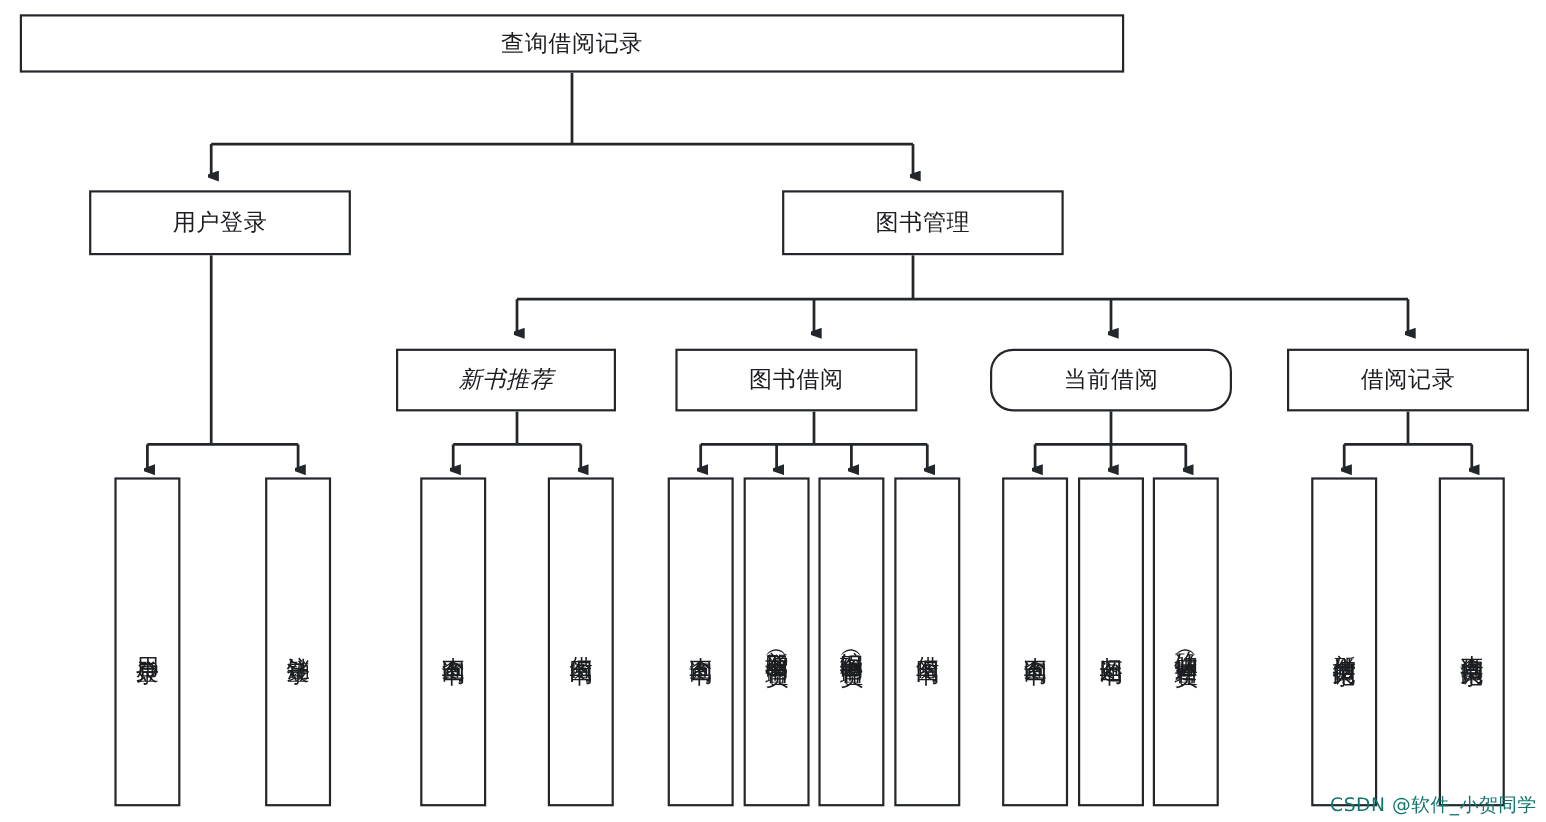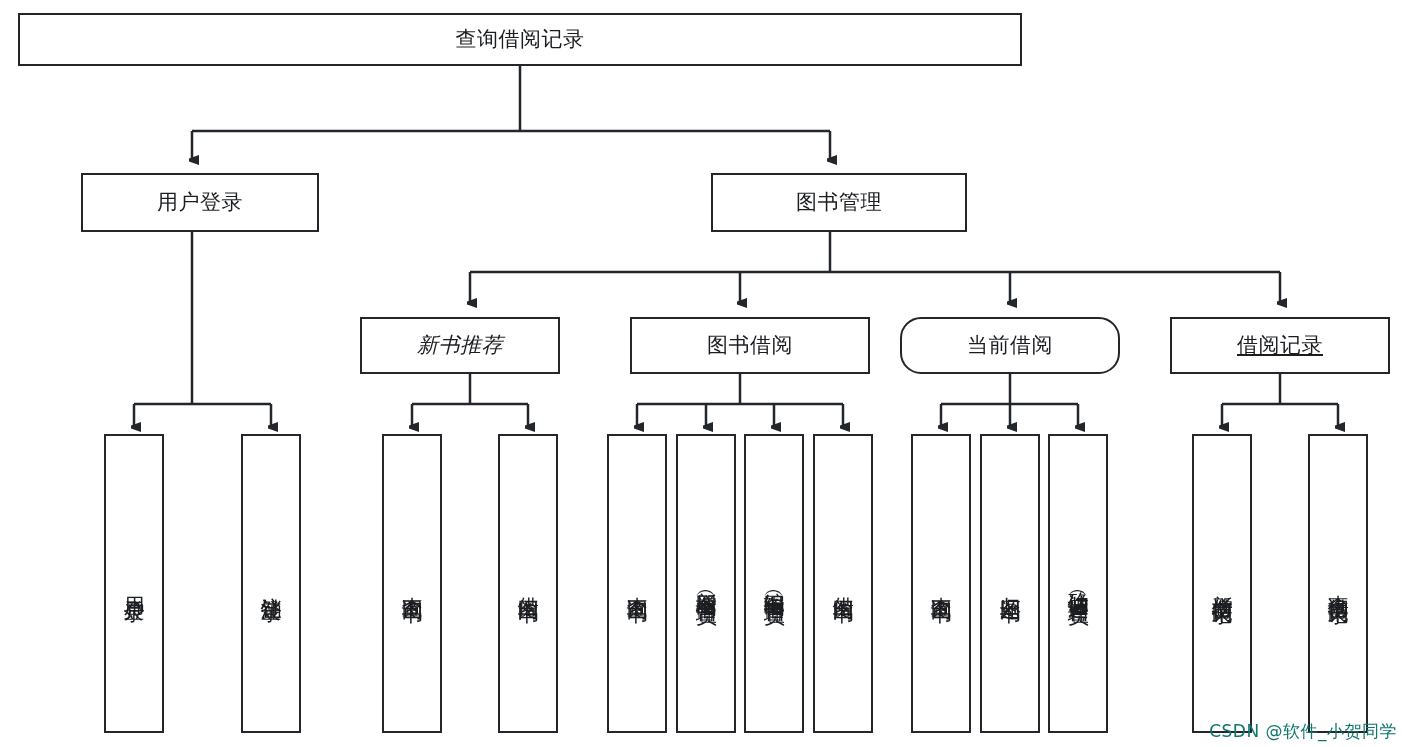--- a/index.html
+++ b/index.html
@@ -130,29 +130,29 @@
   </div>
 
   <div class="node horiz" style="left:711px; top:173px; width:256px; height:59px;">
     <span>图书管理</span>
   </div>
 
   <div class="node horiz" style="left:360px; top:317px; width:200px; height:57px;font-style:italic;">
     <span>新书推荐</span>
   </div>
 
-  <div class="node horiz" style="left:630px; top:317px; width:240px; height:57px;">
+  <div class="node horiz" style="left:614px; top:317px; width:220px; height:57px;">
     <span>图书借阅</span>
   </div>
 
   <div class="node horiz" style="left:900px; top:317px; width:220px; height:57px;border-radius:21px;">
     <span>当前借阅</span>
   </div>
 
-  <div class="node horiz" style="left:1170px; top:317px; width:220px; height:57px;text-decoration:underline;">
+  <div class="node horiz" style="left:1170px; top:317px; width:220px; height:57px;">
     <span>借阅记录</span>
   </div>
 
   <div class="node vert" style="left:104px; top:434px; width:60px; height:299px;">
     <span>用户登录</span>
   </div>
 
   <div class="node vert" style="left:241px; top:434px; width:60px; height:299px;">
     <span>注销登录</span>
   </div>

